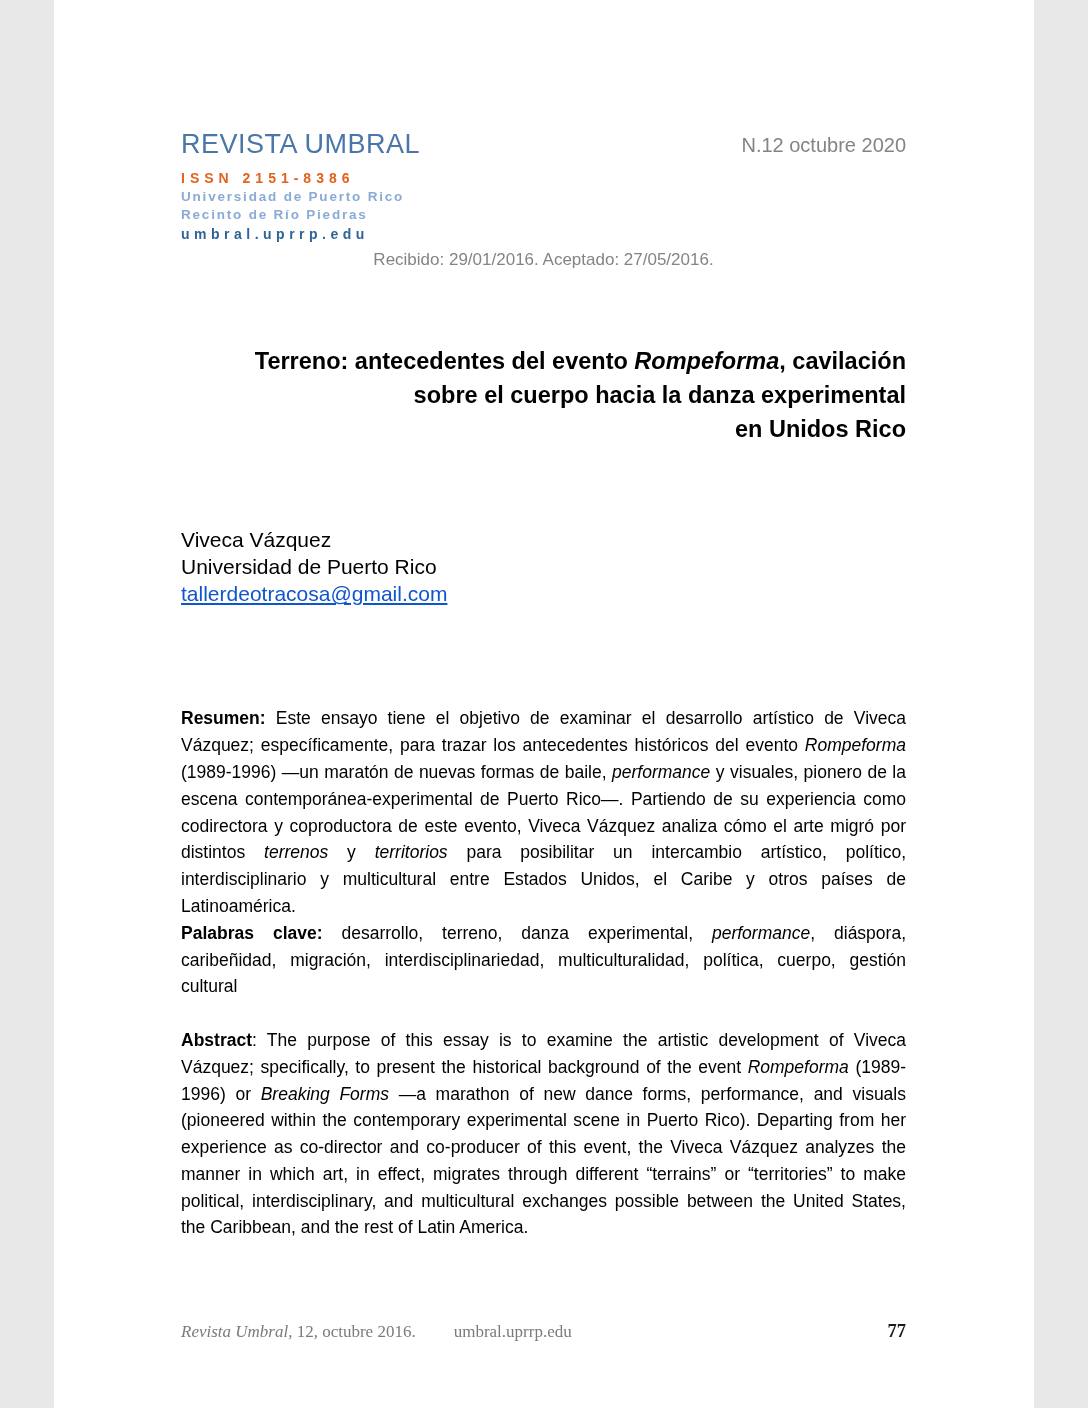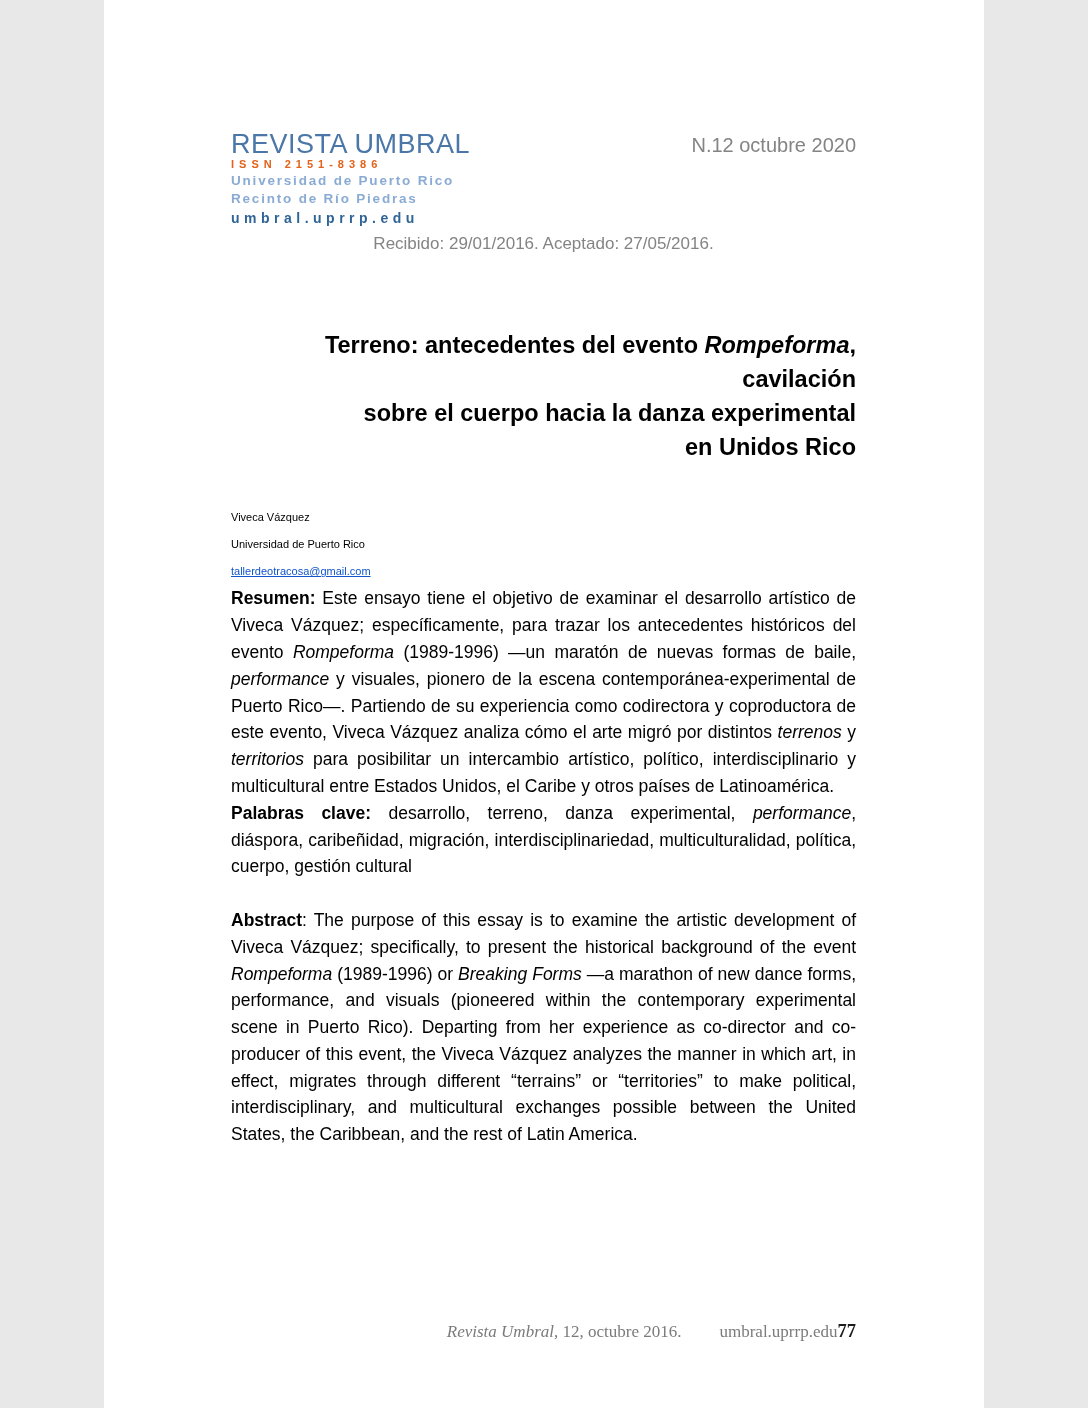--- a/index.html
+++ b/index.html
@@ -7,62 +7,62 @@
     --issn-orange:#e2621b;
     --light-blue:#8aabd4;
     --site-blue:#2f6496;
     --gray-text:#848484;
     --link-blue:#1155cc;
     --footer-gray:#7b7b7b;
   }
   html,body{margin:0;padding:0;background:#e8e8e8;}
   .page{
     position:relative;
-    width:880px;height:1408px;
+    width:980px;height:1408px;
     margin:0 auto;
     background:#ffffff;
     font-family:"Liberation Sans", sans-serif;
     color:#000;
     overflow:hidden;
     box-sizing:border-box;
   }
   .content{padding:130px 128px 0 127px;}
 
   
   .masthead{display:flex;justify-content:space-between;align-items:flex-start;}
   .logo-title{font-size:27px;color:var(--logo-blue);letter-spacing:0.5px;line-height:1.05;}
-  .logo-issn{font-size:11px;font-weight:bold;color:var(--issn-orange);letter-spacing:5px;margin-top:0;}
+  .logo-issn{font-size:14px;font-weight:bold;color:var(--issn-orange);letter-spacing:5px;margin-top:12px;}
   .logo-univ{font-size:13.5px;font-weight:bold;color:var(--light-blue);letter-spacing:1.8px;margin-top:3px;}
   .logo-site{font-size:14px;font-weight:bold;color:var(--site-blue);letter-spacing:4.5px;margin-top:4px;}
   .issue{font-size:20px;color:var(--gray-text);padding-top:4px;}
 
   .received{text-align:center;font-size:17px;color:var(--gray-text);margin-top:8px;}
 
   
   .title{
     text-align:right;font-weight:bold;
     font-size:23.5px;line-height:34px;
     margin-top:74px;
   }
 
   
-  .author{margin-top:40px;font-size:11px;line-height:27px;}
+  .author{margin-top:80px;font-size:21px;line-height:27px;}
   .author a{color:var(--link-blue);}
 
   
-  .abstracts{font-size:17.5px;line-height:26.8px;text-align:justify;}
+  .abstracts{margin-top:98px;font-size:17.5px;line-height:26.8px;text-align:justify;}
   .para{margin:0;}
   .para.spaced{margin-top:26.8px;}
   .it{font-style:italic;}
   .bd{font-weight:bold;}
 
   
   .footer{
     position:absolute;left:127px;right:128px;bottom:66px;
-    display:flex;justify-content:flex-end;align-items:baseline;
+    display:flex;justify-content:space-between;align-items:baseline;
     font-family:"Liberation Serif", serif;
     font-size:17px;color:var(--footer-gray);
   }
   .footer .site{margin-left:38px;}
   .page-num{font-weight:bold;font-size:18.5px;color:#1c1c1c;}
 </style>
 </head>
 <body>
 
 <div class="page">

